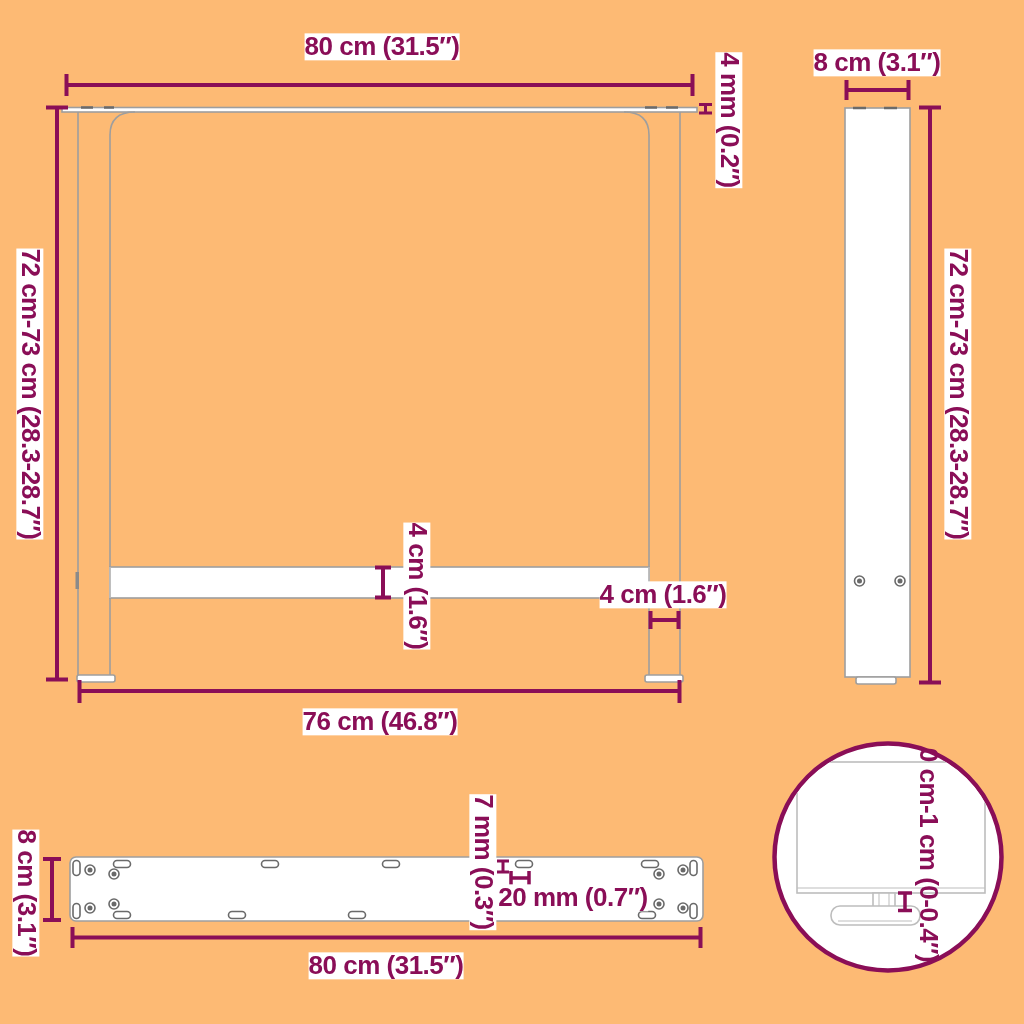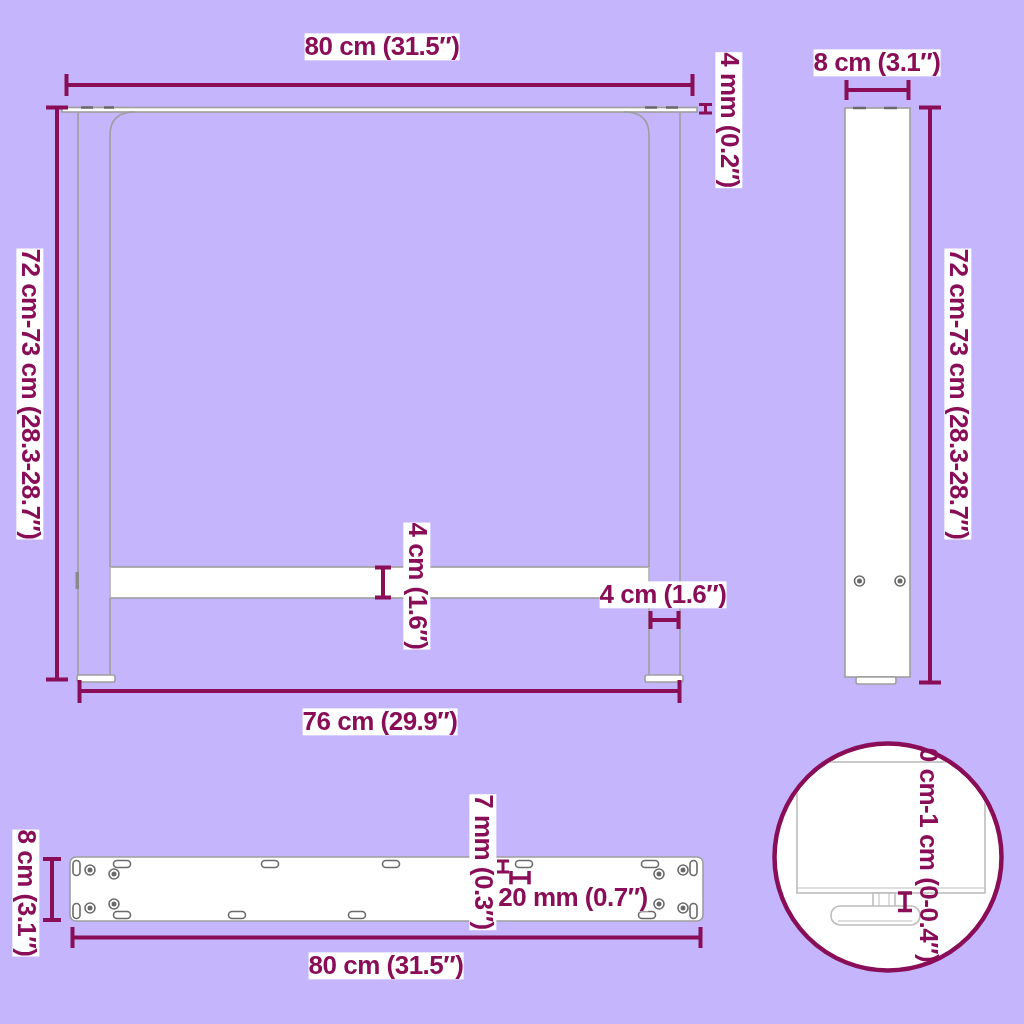--- a/index.html
+++ b/index.html
@@ -1,17 +1,17 @@
 <!DOCTYPE html>
 <html><head>
 <meta charset="utf-8">
 <style>
   html,body{margin:0;padding:0;background:#fff;}
   #canvas{
-    position:relative;width:1024px;height:1024px;background:#c4b5fd;overflow:hidden;
+    position:relative;width:1024px;height:1024px;background:#fdba74;overflow:hidden;
     font-family:"Liberation Sans","DejaVu Sans",sans-serif;
   }
   #drawing{position:absolute;left:0;top:0;}
   .dim-label{
     position:absolute;
     color:#8a0e57;
     font-weight:bold;
     font-size:26px;
     letter-spacing:-0.5px;
     white-space:nowrap;
@@ -187,21 +187,21 @@
   <div class="dim-label" style="left:382px;top:47px;">80 cm (31.5″)</div>
 
   <div class="dim-label vertical" style="left:729px;top:120px;">4 mm (0.2″)</div>
 
   <div class="dim-label vertical" style="left:30px;top:394px;">72 cm-73 cm (28.3-28.7″)</div>
 
   <div class="dim-label vertical" style="left:417px;top:586px;">4 cm (1.6″)</div>
 
   <div class="dim-label" style="left:663px;top:595px;">4 cm (1.6″)</div>
 
-  <div class="dim-label" style="left:380px;top:722px;">76 cm (29.9″)</div>
+  <div class="dim-label" style="left:380px;top:722px;">76 cm (46.8″)</div>
 
   <div class="dim-label" style="left:877px;top:63px;">8 cm (3.1″)</div>
 
   <div class="dim-label vertical" style="left:958px;top:394px;">72 cm-73 cm (28.3-28.7″)</div>
 
   <div class="dim-label vertical" style="left:26px;top:893px;">8 cm (3.1″)</div>
 
   <div class="dim-label vertical" style="left:483px;top:862px;">7 mm (0.3″)</div>
 
   <div class="dim-label" style="left:573px;top:898px;">20 mm (0.7″)</div>

